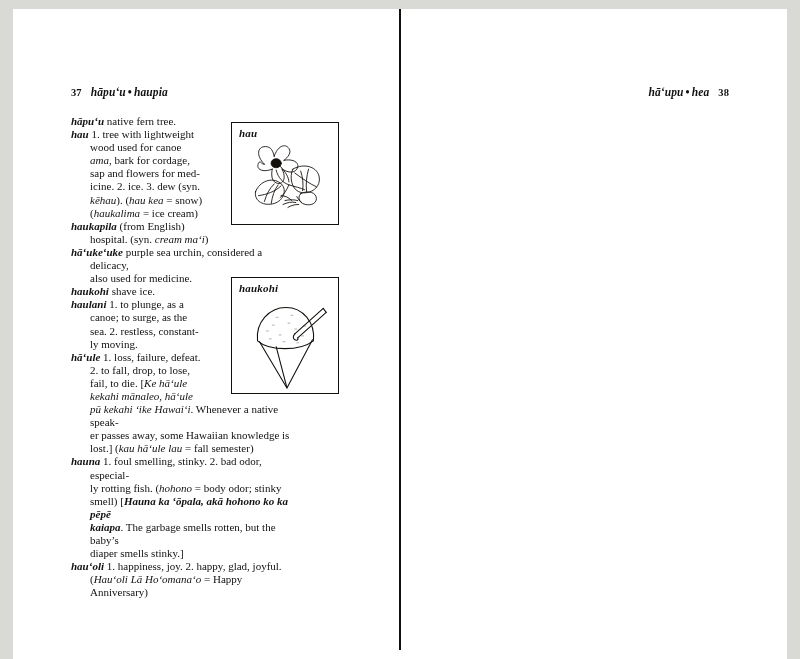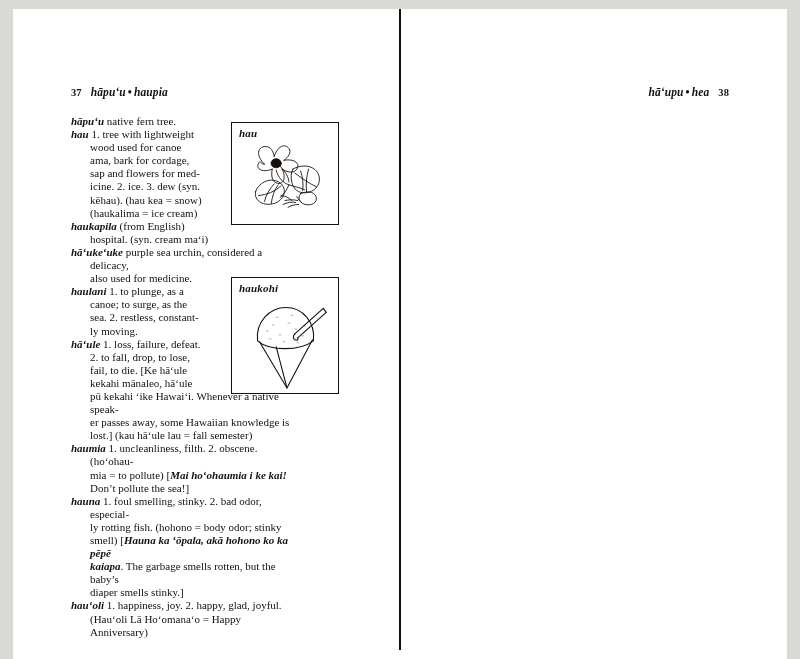--- a/index.html
+++ b/index.html
@@ -78,21 +78,21 @@
     text-align: left;
   }
   .col-left  { left: 58px;  top: 106px; width: 228px; }
 
   .entry {
     margin: 0 0 0 0;
     padding-left: 19px;
     text-indent: -19px;
   }
   .hw { font-style: italic; font-weight: bold; }
-  .haw { }
+  .haw { font-style: italic; }
   .hawb { font-style: italic; font-weight: bold; }
 
   
   .figbox {
     position: absolute;
     border: 1.3px solid #14100c;
     background: #ffffff;
     box-sizing: border-box;
   }
   .figcap {
@@ -133,27 +133,27 @@
     <div class="col col-left">
 
       <p class="entry"><span class="hw">hāpu‘u</span><span> native fern tree.</span></p>
 
       <p class="entry"><span class="hw">hau</span> 1. tree with lightweight<br>wood used for canoe<br><span class="haw">ama</span>, bark for cordage,<br>sap and flowers for med-<br>icine. 2. ice. 3. dew (syn.<br><span class="haw">kēhau</span>). (<span class="haw">hau kea</span> = snow)<br>(<span class="haw">haukalima</span> = ice cream)</p>
 
       <p class="entry"><span class="hw">haukapila</span> (from English)<br>hospital. (syn. <span class="haw">cream ma‘i</span>)</p>
 
       <p class="entry"><span class="hw">hā‘uke‘uke</span> purple sea urchin, considered a delicacy,<br>also used for medicine.</p>
 
+      <p class="entry"><span class="hw">haukohi</span> shave ice.</p>
 
       <p class="entry"><span class="hw">haulani</span> 1. to plunge, as a<br>canoe; to surge, as the<br>sea. 2. restless, constant-<br>ly moving.</p>
 
       <p class="entry"><span class="hw">hā‘ule</span> 1. loss, failure, defeat.<br>2. to fall, drop, to lose,<br>fail, to die. [<span class="haw">Ke hā‘ule</span><br><span class="haw">kekahi mānaleo, hā‘ule</span><br><span class="haw">pū kekahi ‘ike Hawai‘i</span>. Whenever a native speak-<br>er passes away, some Hawaiian knowledge is<br>lost.] (<span class="haw">kau hā‘ule lau</span> = fall semester)</p>
 
 
-      <p class="entry"><span class="hw">haumia</span> 1. uncleanliness, filth. 2. obscene. (<span class="haw">ho‘ohau-</span><br><span class="haw">mia</span> = to pollute) [<span class="hawb">Mai ho‘ohaumia i ke kai!</span><br>Don’t pollute the sea!]</p>
 
       <p class="entry"><span class="hw">hauna</span> 1. foul smelling, stinky. 2. bad odor, especial-<br>ly rotting fish. (<span class="haw">hohono</span> = body odor; stinky<br>smell) [<span class="hawb">Hauna ka ‘ōpala, akā hohono ko ka pēpē</span><br><span class="hawb">kaiapa</span>. The garbage smells rotten, but the baby’s<br>diaper smells stinky.]</p>
 
 
       <p class="entry"><span class="hw">hau‘oli</span> 1. happiness, joy. 2. happy, glad, joyful.<br>(<span class="haw">Hau‘oli Lā Ho‘omana‘o</span> = Happy Anniversary)</p>
 
     </div>
 
     <div class="figbox" id="fig-hau">
       <div class="figcap">hau</div>

